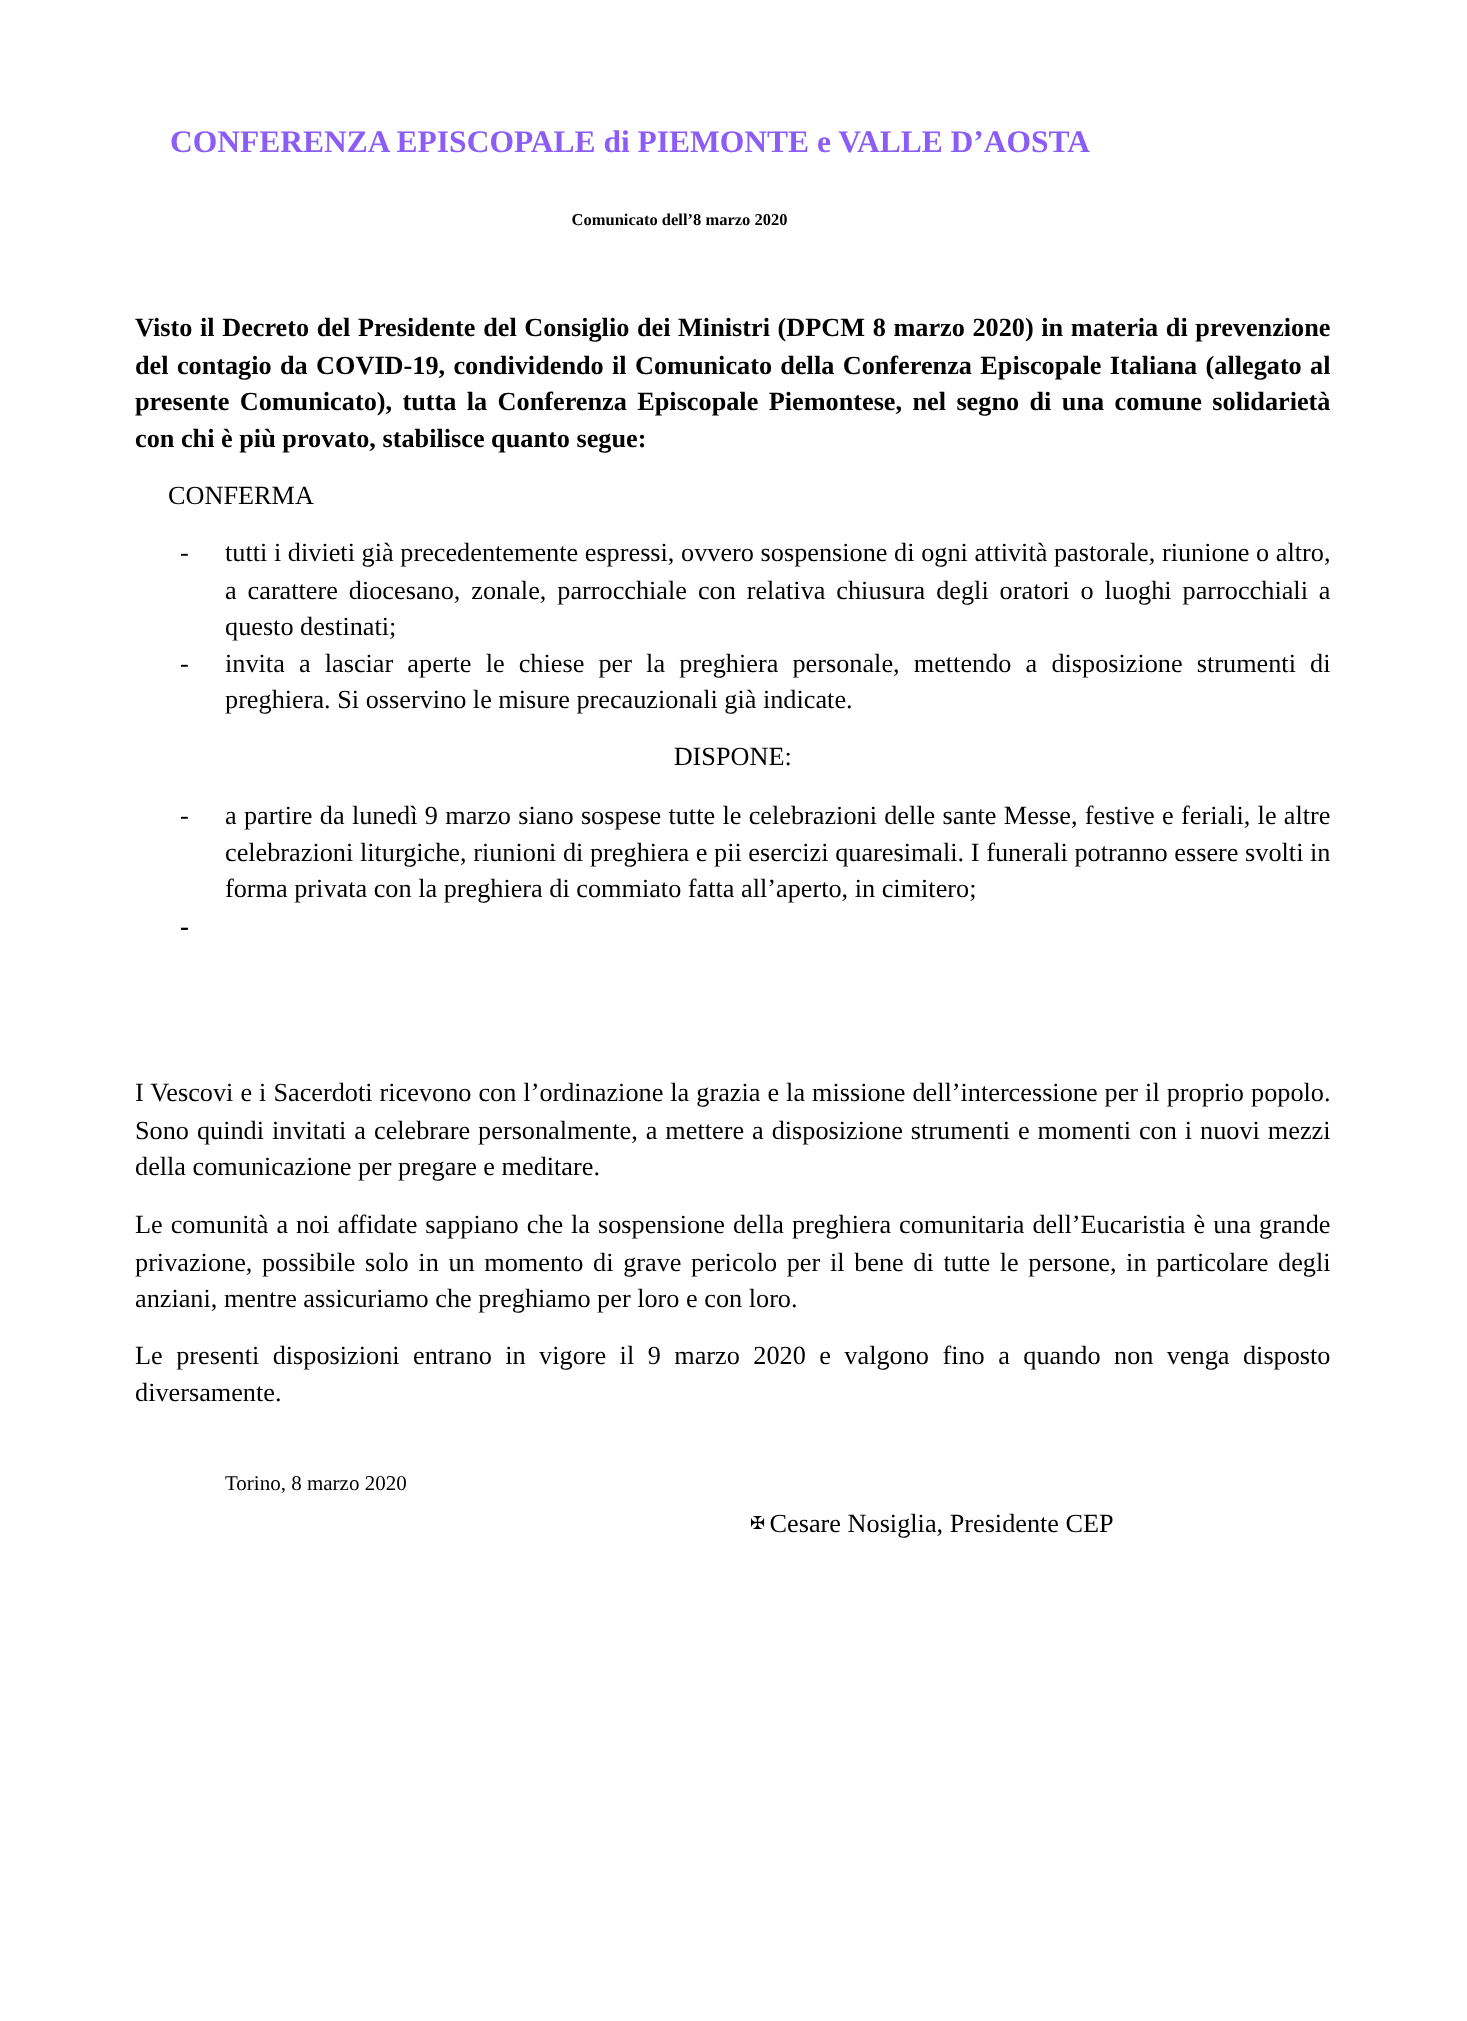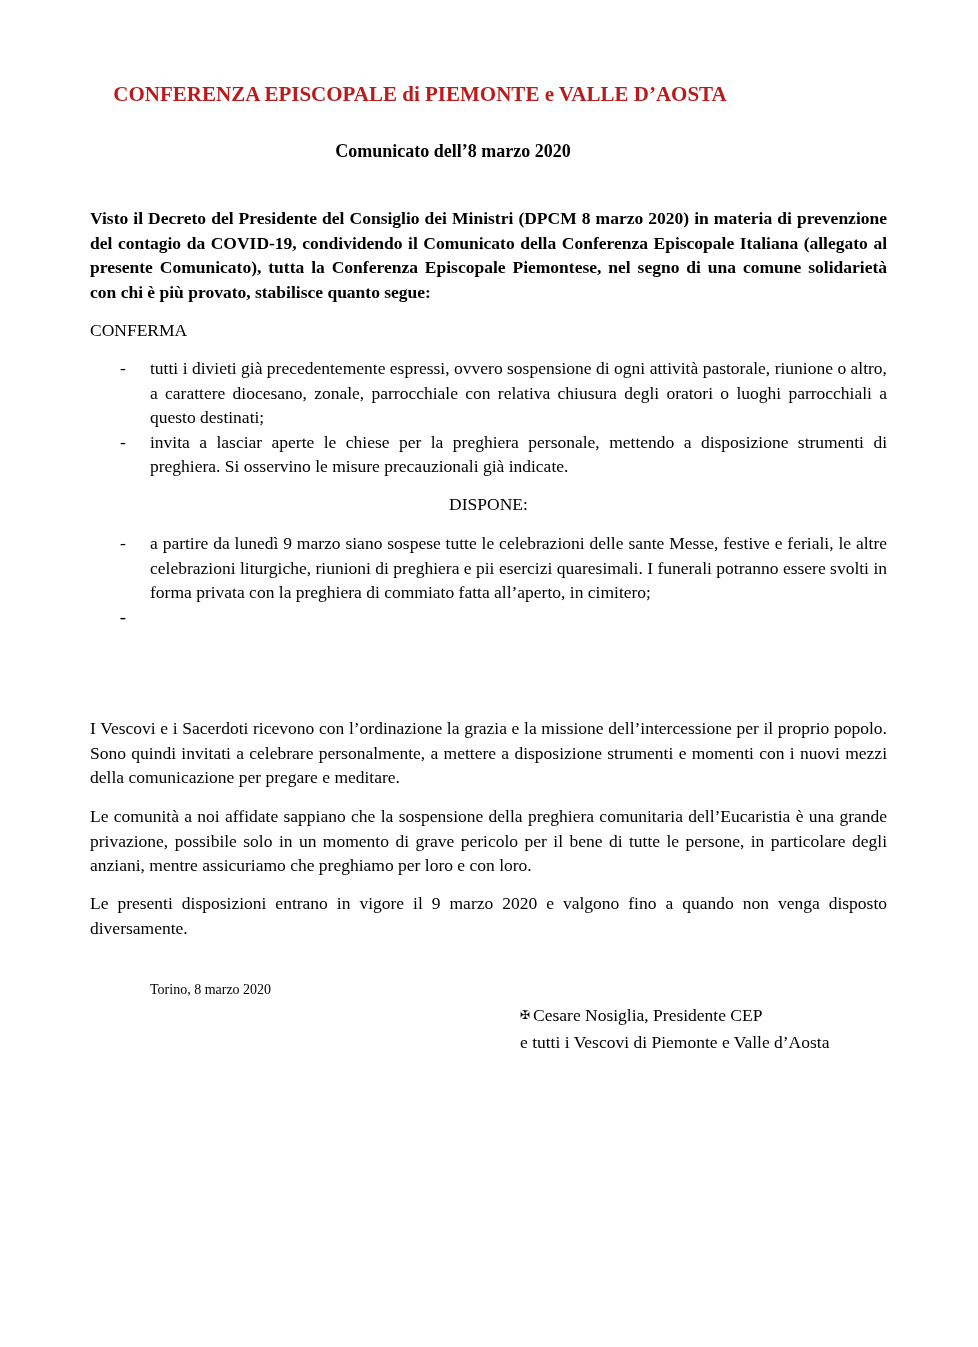--- a/index.html
+++ b/index.html
@@ -22,42 +22,42 @@
       height: 1347px;
     }
     .title {
       position: absolute;
       top: 82px;
       left: 0;
       width: 840px;
       text-align: center;
       font-weight: bold;
       font-size: 21px;
-      color: #b91c1c;
+      color: #8b5cf6;
       letter-spacing: 0px;
     }
     .subtitle {
       position: absolute;
       top: 141px;
       left: 0;
       width: 906px;
       text-align: center;
       font-weight: bold;
-      font-size: 18px;
+      font-size: 11px;
     }
     .body-text {
       position: absolute;
       left: 90px;
       width: 797px;
       font-size: 17.5px;
       line-height: 24.6px;
       text-align: justify;
     }
     .para-intro { top: 206px; font-weight: bold; }
-    .heading-conferma { top: 318px; text-align: left; }
+    .heading-conferma { top: 318px; text-align: left; margin-left: 22px; }
     .list {
       position: absolute;
       left: 90px;
       width: 797px;
       margin: 0;
       padding: 0;
       list-style: none;
       font-size: 17.5px;
       line-height: 24.6px;
     }
@@ -80,23 +80,24 @@
     .place-date {
       position: absolute;
       top: 978px;
       left: 150px;
       font-size: 14px;
       line-height: 24.6px;
     }
     .signature {
       position: absolute;
       top: 1003px;
-      left: 520px;
+      left: 500px;
       font-size: 17.5px;
       line-height: 25px;
+      text-align: right;
     }
     .cross {
       font-family: "DejaVu Sans", sans-serif;
       font-size: 12px;
       position: relative;
       top: -2px;
       margin-right: 3px;
     }
   </style>
 </head>
@@ -137,15 +138,14 @@
   <div class="body-text para-comunita">Le comunità a noi affidate sappiano che la sospensione della preghiera comunitaria dell’Eucaristia è una grande privazione, possibile solo in un momento di grave pericolo per il bene di tutte le persone, in particolare degli anziani, mentre assicuriamo che preghiamo per loro e con loro.</div>
   <div class="body-text para-vescovi">I Vescovi e i Sacerdoti ricevono con l’ordinazione la grazia e la missione dell’intercessione per il proprio popolo. Sono quindi invitati a celebrare personalmente, a mettere a disposizione strumenti e momenti con i nuovi mezzi della comunicazione per pregare e meditare.</div>
   <div class="body-text para-disposizioni">Le presenti disposizioni entrano in vigore il 9 marzo 2020 e valgono fino a quando non venga disposto diversamente.</div>
 
   <div class="place-date">Torino, 8 marzo 2020</div>
 
   <div class="signature">
     <div>
       <span class="cross">✠</span><span>Cesare Nosiglia, Presidente CEP</span>
     </div>
-    <div>e tutti i Vescovi di Piemonte e Valle d’Aosta</div>
   </div>
 </div>
 
 </body></html>

